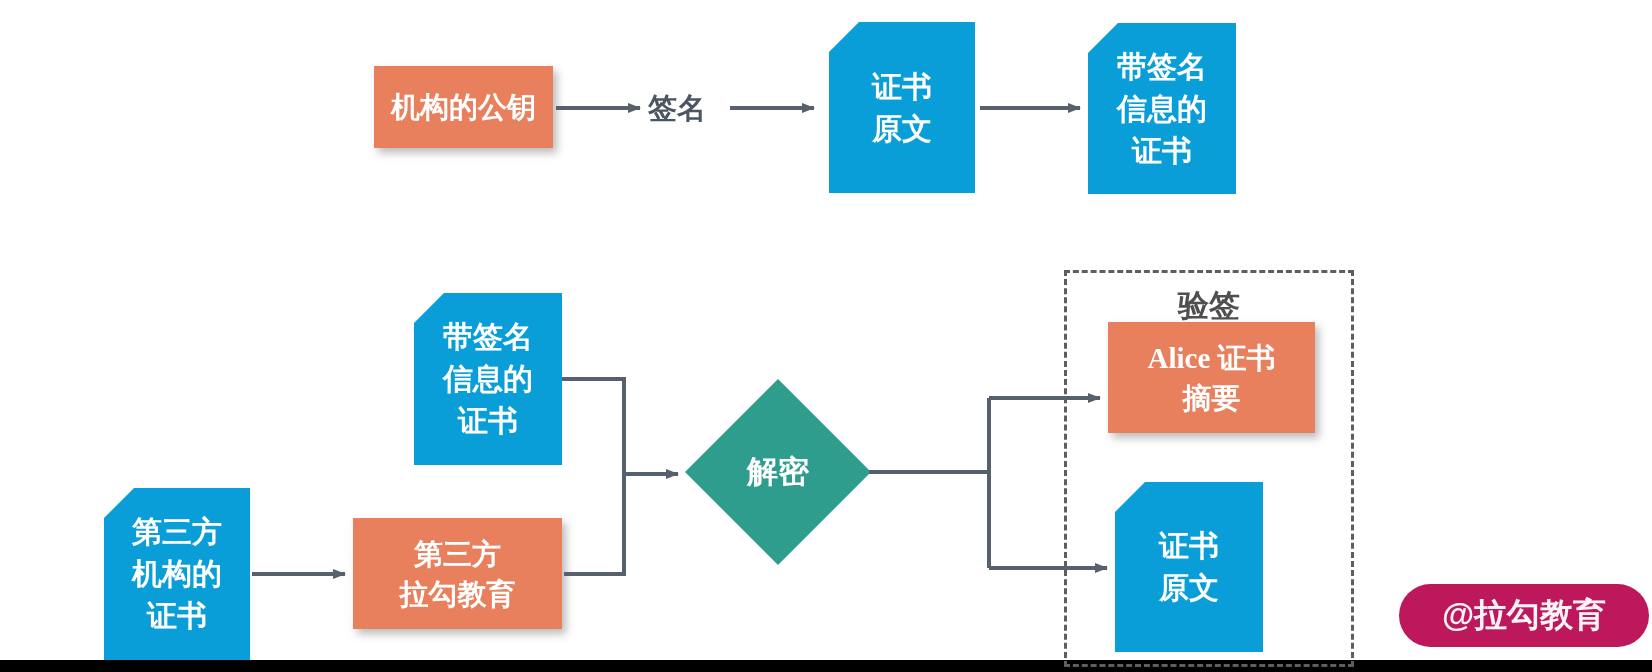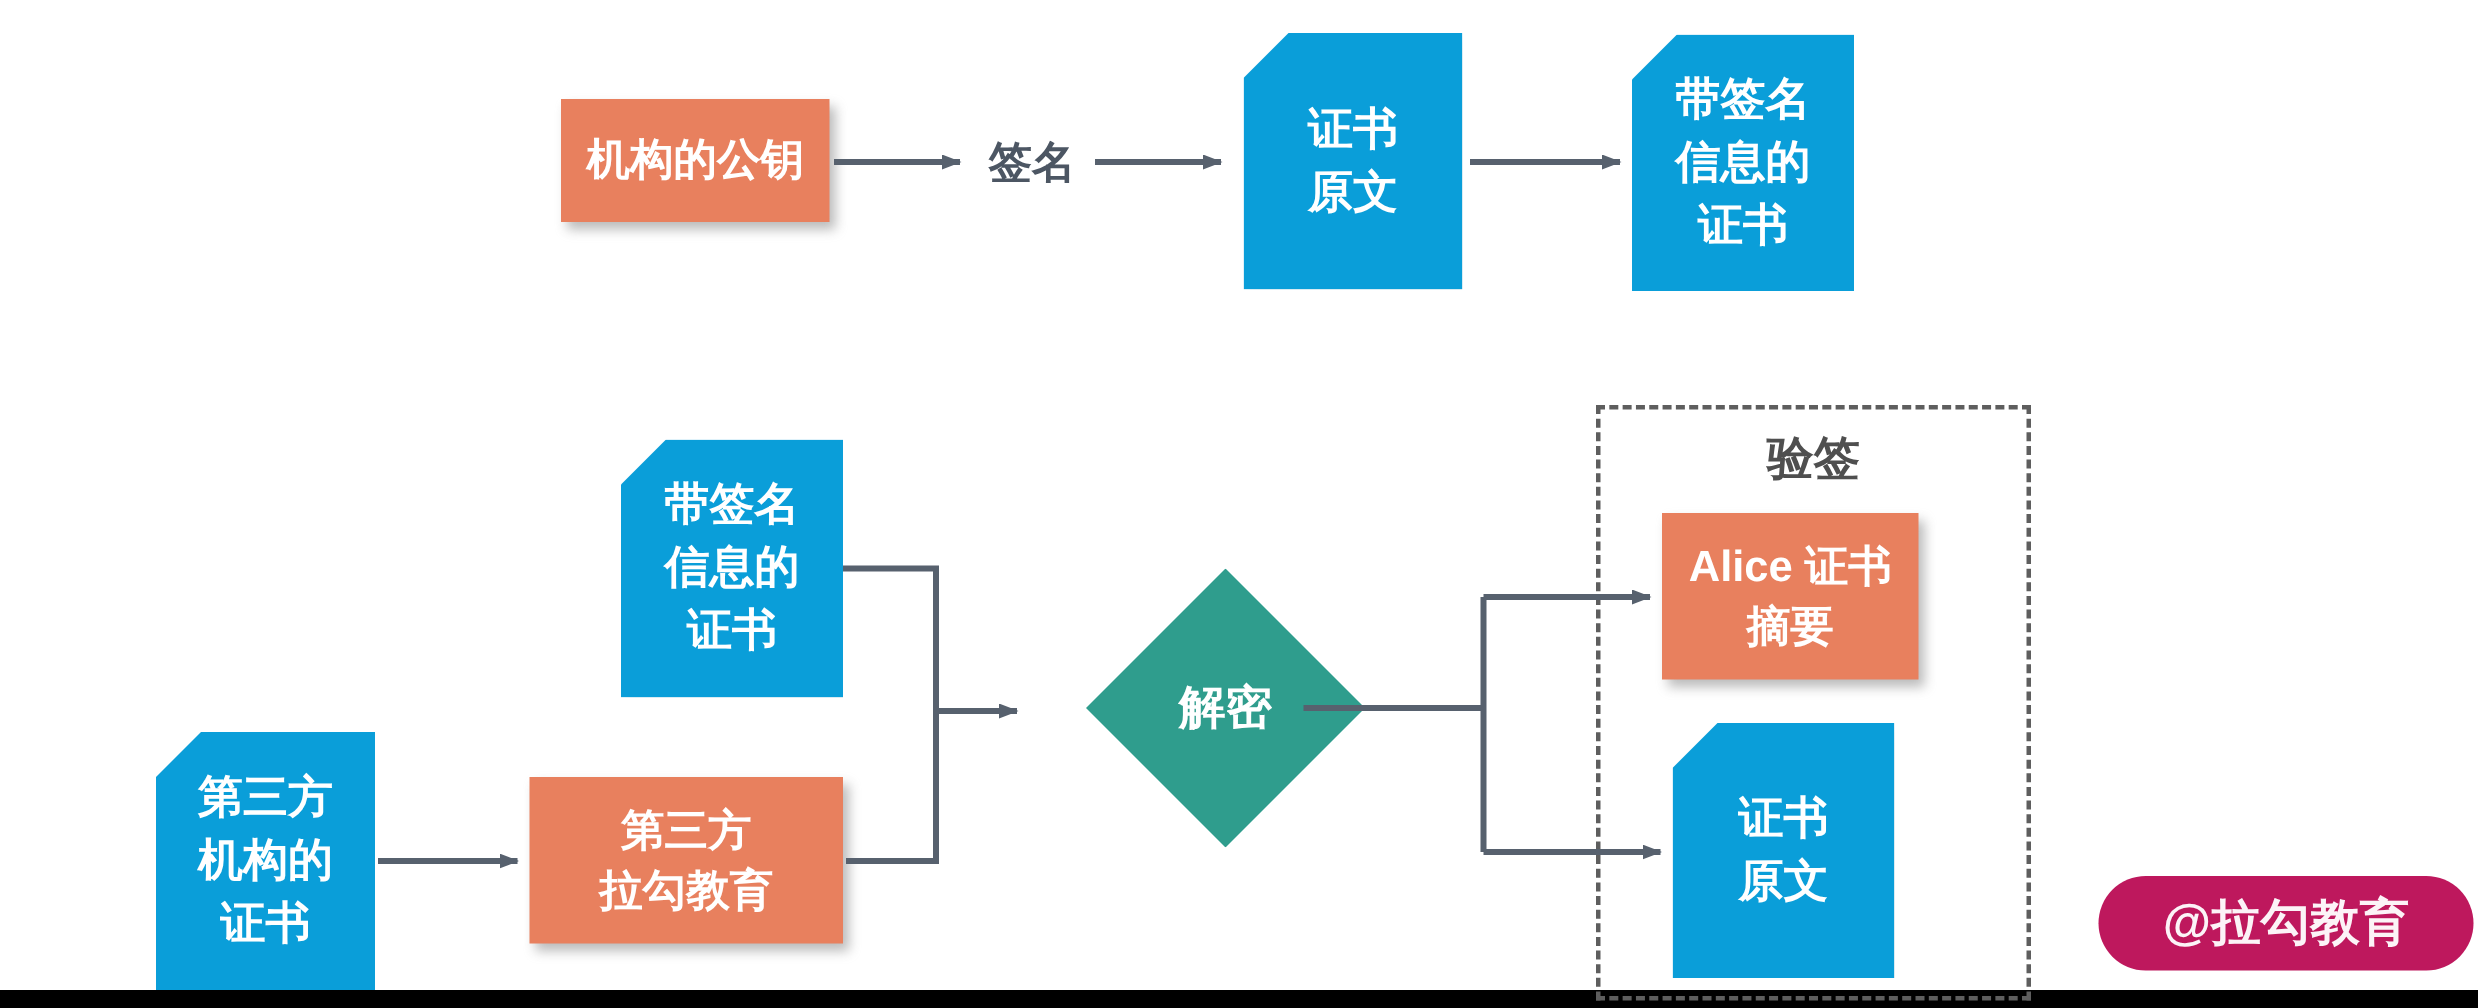--- a/index.html
+++ b/index.html
@@ -21,21 +21,21 @@
     clip-path:polygon(30px 0,100% 0,100% 100%,0 100%,0 30px);
   }
   .diamond{
     background:#2F9D8D;font-size:31px;
     clip-path:polygon(50% 0,100% 50%,50% 100%,0 50%);
     filter:none;
   }
   
   .flow-label{
     position:absolute;font-size:29px;font-weight:bold;color:#4C5663;
-    text-align:center;z-index:6;
+    z-index:6;
   }
   
   .dashed-box{
     position:absolute;left:1064px;top:270px;width:290px;height:397px;
     border:3px dashed #5E5E5E;box-sizing:border-box;z-index:9;
   }
   .dashed-box .group-title{
     position:absolute;top:12px;left:0;width:100%;text-align:center;
     font-size:31px;font-weight:bold;color:#4F4F4F;
   }
@@ -85,29 +85,29 @@
     <span>第三方</span>
     <span>机构的</span>
     <span>证书</span>
   </div>
 
   <div class="node rect-orange" style="left:353px;top:518px;width:209px;height:111px;">
     <span>第三方</span>
     <span>拉勾教育</span>
   </div>
 
-  <div class="node diamond" style="left:724px;top:379px;width:186px;height:186px;">
+  <div class="node diamond" style="left:685px;top:379px;width:186px;height:186px;">
     <span>解密</span>
   </div>
 
   <div class="dashed-box">
     <div class="group-title">验签</div>
   </div>
 
-  <div class="node rect-orange" style="left:1108px;top:342px;width:171px;height:111px;">
+  <div class="node rect-orange" style="left:1108px;top:322px;width:207px;height:111px;font-family:Liberation Serif, serif;">
     <span>Alice 证书</span>
     <span>摘要</span>
   </div>
 
   <div class="node doc-blue" style="left:1115px;top:482px;width:148px;height:170px;">
     <span>证书</span>
     <span>原文</span>
   </div>
 
   <svg class="wires" width="1652" height="672" viewBox="0 0 1652 672">

